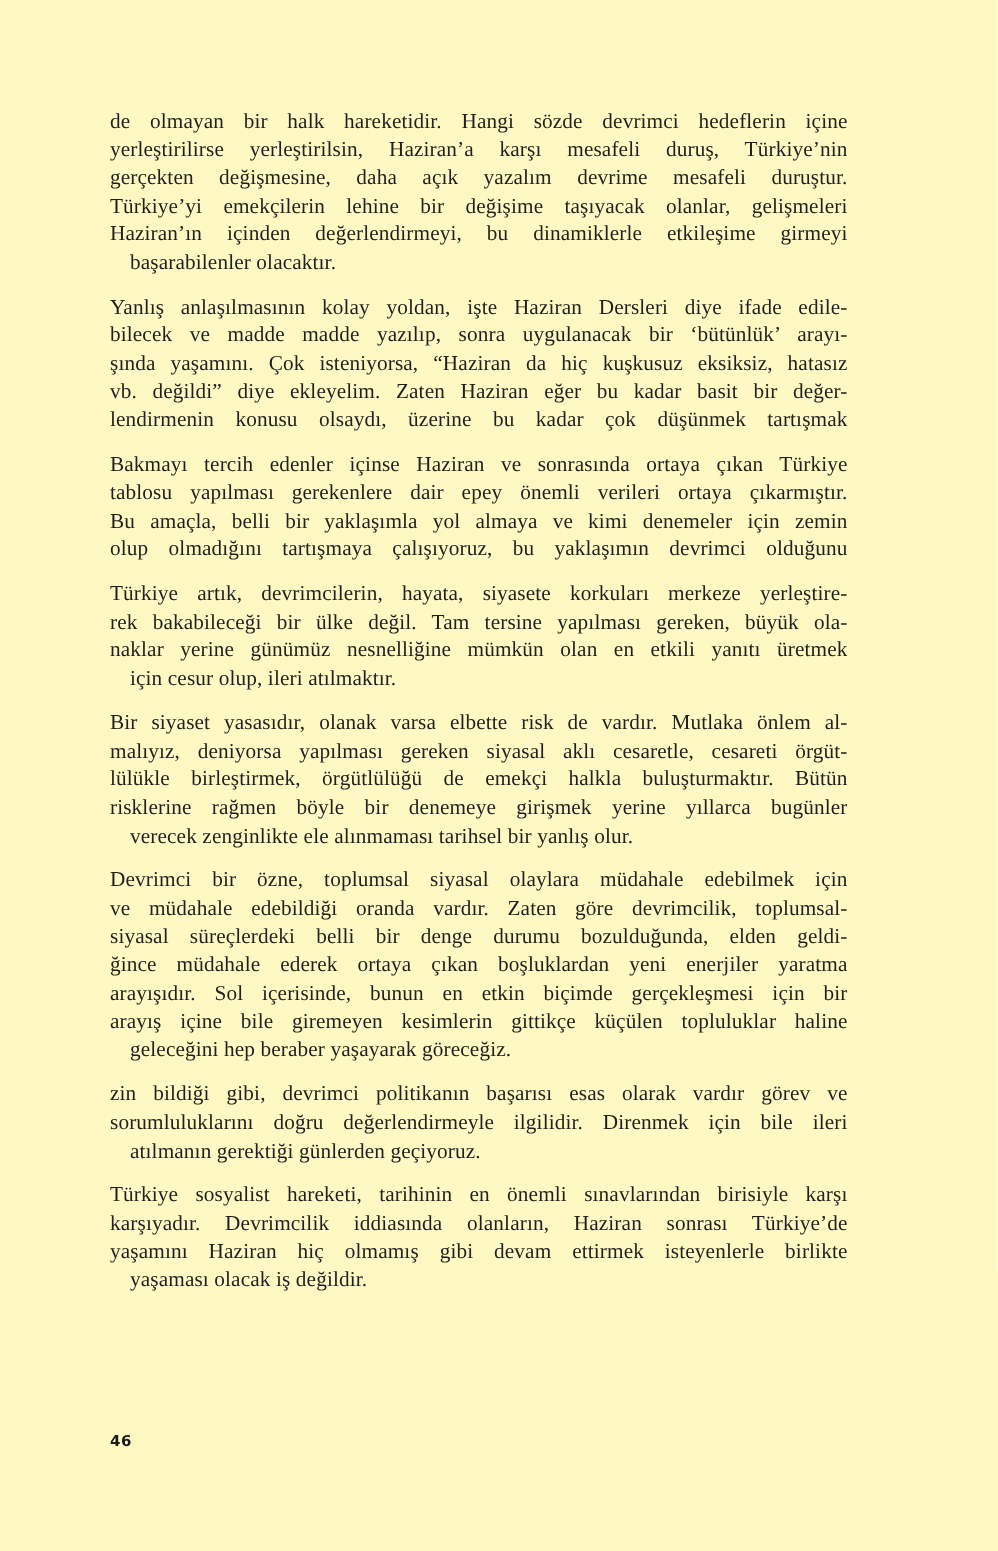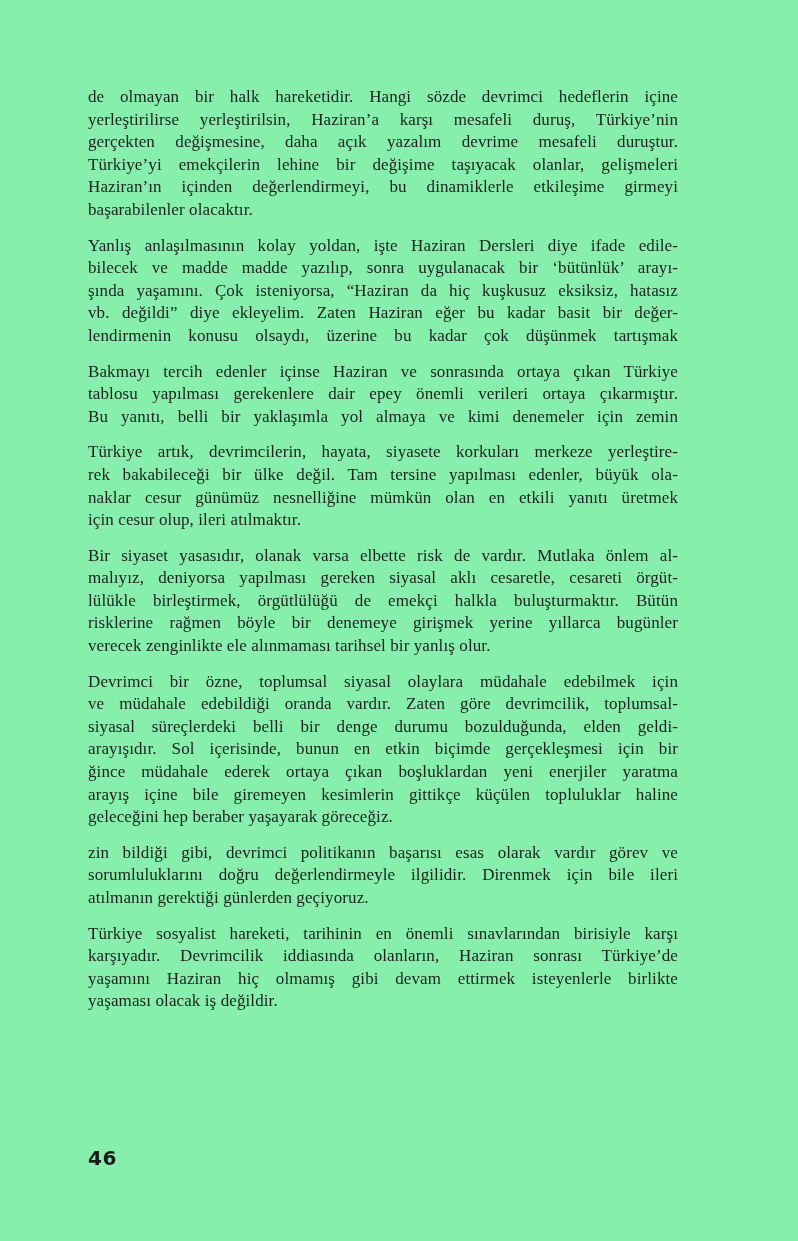--- a/index.html
+++ b/index.html
@@ -4,21 +4,21 @@
 <style>
   html, body {
     margin: 0;
     padding: 0;
     background: #ffffff;
   }
   .page {
     position: relative;
     width: 798px;
     height: 1241px;
-    background: #86efac;
+    background: #fef9c3;
     overflow: hidden;
     font-family: "Liberation Serif", "DejaVu Serif", serif;
   }
   .text-block {
     position: absolute;
     left: 88px;
     top: 86px;
     width: 590px;
   }
   .paragraph {
@@ -30,28 +30,29 @@
     height: 22.6px;
     overflow: hidden;
     color: #1f1f1f;
     text-align: justify;
     text-align-last: justify;
     text-justify: inter-word;
     letter-spacing: 0.1px;
   }
   .line.last {
     text-align-last: left;
+    margin-left: 16px;
   }
   .page-number {
     position: absolute;
     left: 88px;
     top: 1146px;
     font-family: "DejaVu Sans", "Liberation Sans", sans-serif;
     font-weight: 700;
-    font-size: 20px;
+    font-size: 12px;
     color: #1a1a1a;
     letter-spacing: 0.5px;
   }
 </style>
 </head>
 <body>
 
 <div class="page">
   <main class="text-block">
       <div class="paragraph">
@@ -65,41 +66,42 @@
       <div class="paragraph">
         <div class="line">Yanlış anlaşılmasının kolay yoldan, işte Haziran Dersleri diye ifade edile-</div>
         <div class="line">bilecek ve madde madde yazılıp, sonra uygulanacak bir ‘bütünlük’ arayı-</div>
         <div class="line">şında yaşamını. Çok isteniyorsa, “Haziran da hiç kuşkusuz eksiksiz, hatasız</div>
         <div class="line">vb. değildi” diye ekleyelim. Zaten Haziran eğer bu kadar basit bir değer-</div>
         <div class="line">lendirmenin konusu olsaydı, üzerine bu kadar çok düşünmek tartışmak</div>
       </div>
       <div class="paragraph">
         <div class="line">Bakmayı tercih edenler içinse Haziran ve sonrasında ortaya çıkan Türkiye</div>
         <div class="line">tablosu yapılması gerekenlere dair epey önemli verileri ortaya çıkarmıştır.</div>
-        <div class="line">Bu yanıtı, belli bir yaklaşımla yol almaya ve kimi denemeler için zemin</div>
+        <div class="line">Bu amaçla, belli bir yaklaşımla yol almaya ve kimi denemeler için zemin</div>
+        <div class="line">olup olmadığını tartışmaya çalışıyoruz, bu yaklaşımın devrimci olduğunu</div>
       </div>
       <div class="paragraph">
         <div class="line">Türkiye artık, devrimcilerin, hayata, siyasete korkuları merkeze yerleştire-</div>
-        <div class="line">rek bakabileceği bir ülke değil. Tam tersine yapılması edenler, büyük ola-</div>
-        <div class="line">naklar cesur günümüz nesnelliğine mümkün olan en etkili yanıtı üretmek</div>
+        <div class="line">rek bakabileceği bir ülke değil. Tam tersine yapılması gereken, büyük ola-</div>
+        <div class="line">naklar yerine günümüz nesnelliğine mümkün olan en etkili yanıtı üretmek</div>
         <div class="line last">için cesur olup, ileri atılmaktır.</div>
       </div>
       <div class="paragraph">
         <div class="line">Bir siyaset yasasıdır, olanak varsa elbette risk de vardır. Mutlaka önlem al-</div>
         <div class="line">malıyız, deniyorsa yapılması gereken siyasal aklı cesaretle, cesareti örgüt-</div>
         <div class="line">lülükle birleştirmek, örgütlülüğü de emekçi halkla buluşturmaktır. Bütün</div>
         <div class="line">risklerine rağmen böyle bir denemeye girişmek yerine  yıllarca bugünler</div>
         <div class="line last">verecek zenginlikte ele alınmaması tarihsel bir yanlış olur.</div>
       </div>
       <div class="paragraph">
         <div class="line">Devrimci bir özne, toplumsal siyasal olaylara müdahale edebilmek için</div>
         <div class="line">ve müdahale edebildiği oranda vardır. Zaten göre devrimcilik, toplumsal-</div>
         <div class="line">siyasal süreçlerdeki belli bir denge durumu bozulduğunda, elden geldi-</div>
+        <div class="line">ğince müdahale ederek ortaya çıkan boşluklardan yeni enerjiler yaratma</div>
         <div class="line">arayışıdır. Sol içerisinde, bunun en etkin biçimde gerçekleşmesi için bir</div>
-        <div class="line">ğince müdahale ederek ortaya çıkan boşluklardan yeni enerjiler yaratma</div>
         <div class="line">arayış içine bile giremeyen kesimlerin gittikçe küçülen topluluklar haline</div>
         <div class="line last">geleceğini hep beraber yaşayarak göreceğiz.</div>
       </div>
       <div class="paragraph">
         <div class="line">zin bildiği gibi, devrimci politikanın başarısı esas olarak vardır görev ve</div>
         <div class="line">sorumluluklarını doğru değerlendirmeyle ilgilidir. Direnmek için bile ileri</div>
         <div class="line last">atılmanın gerektiği günlerden geçiyoruz.</div>
       </div>
       <div class="paragraph">
         <div class="line">Türkiye sosyalist hareketi, tarihinin en önemli sınavlarından birisiyle karşı</div>

